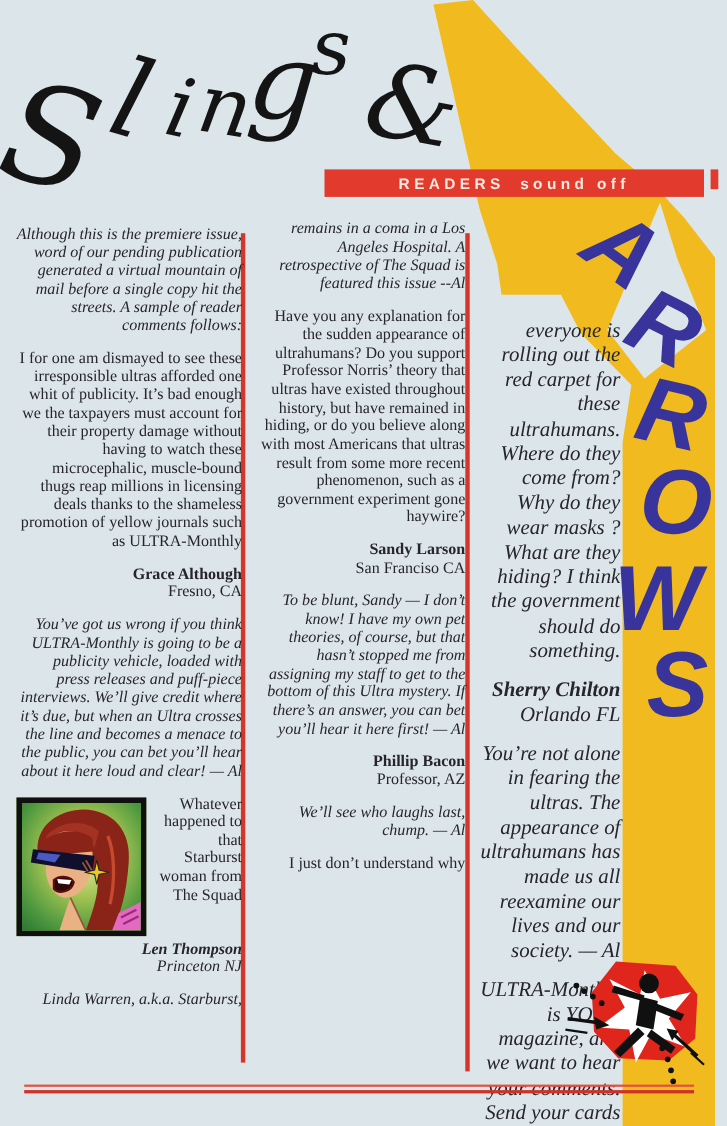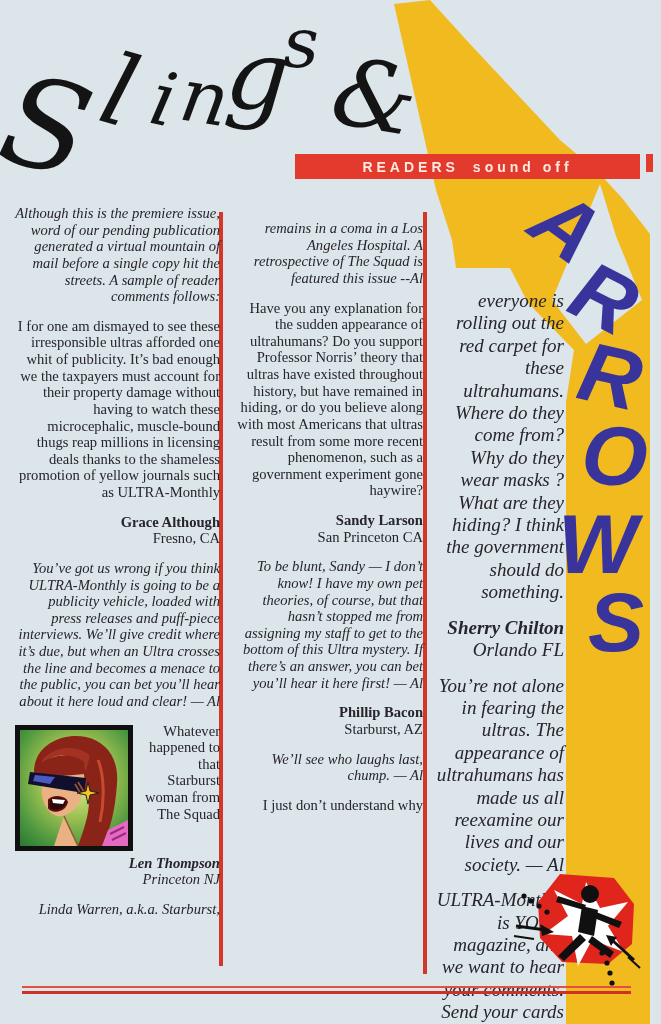--- a/index.html
+++ b/index.html
@@ -34,21 +34,21 @@
   .vl.v1{left:574px;top:256px;transform:rotate(27deg);}
   .vl.v2{left:580px;top:334px;transform:rotate(13deg);}
   .vl.v3{left:582px;top:414px;transform:rotate(5deg);}
   .vl.v4{left:558px;top:502px;transform:rotate(0deg);}
   .vl.v5{left:588px;top:580px;transform:rotate(0deg);}
 
   
   .col{position:absolute;z-index:5;text-align:right;}
   .col p{margin:0 0 13px;font-size:14.6px;line-height:1.14;}
   #col1{left:15px;top:205px;width:205px;}
-  #col2{left:237px;top:220px;width:186px;}
+  #col2{left:237px;top:200px;width:186px;}
   #col3{left:436px;top:290px;width:128px;}
   #col3 p{font-size:19px;line-height:1.18;font-style:italic;}
   .it{font-style:italic;}
   .sig{line-height:1.2;}
   .nm{font-weight:bold;}
   .clr{clear:both;font-style:italic;}
 
   
   .vrule{position:absolute;width:4px;background:#d6362a;z-index:5;}
   #vr1{left:219px;top:212px;height:754px;}
@@ -147,26 +147,26 @@
       <span>Princeton NJ</span>
     </p>
     <p class="it">Linda Warren, a.k.a. Starburst,</p>
   </div>
 
   <div class="col" id="col2">
     <p class="it">remains in a coma in a Los Angeles Hospital. A retrospective of The Squad is featured this issue --Al</p>
     <p>Have you any explanation for the sudden appearance of ultrahumans? Do you support Professor Norris’ theory that ultras have existed throughout history, but have remained in hiding, or do you believe along with most Americans that ultras result from some more recent phenomenon, such as a government experiment gone haywire?</p>
     <p class="sig">
       <span class="nm">Sandy Larson</span><br>
-      <span>San Princeton CA</span>
+      <span>San Franciso CA</span>
     </p>
     <p class="it">To be blunt, Sandy — I don’t know! I have my own pet theories, of course, but that hasn’t stopped me from assigning my staff to get to the bottom of this Ultra mystery. If there’s an answer, you can bet you’ll hear it here first! — Al</p>
     <p class="sig">
       <span class="nm">Phillip Bacon</span><br>
-      <span>Starburst, AZ</span>
+      <span>Professor, AZ</span>
     </p>
     <p class="it">We’ll see who laughs last, chump. — Al</p>
     <p>I just don’t understand why</p>
   </div>
 
   <div class="col" id="col3">
     <p>everyone is rolling out the red carpet for these ultrahumans. Where do they come from? Why do they wear masks ? What are they hiding? I think the government should do something.</p>
     <p class="sig">
       <span class="nm">Sherry Chilton</span><br>
       <span>Orlando FL</span>

